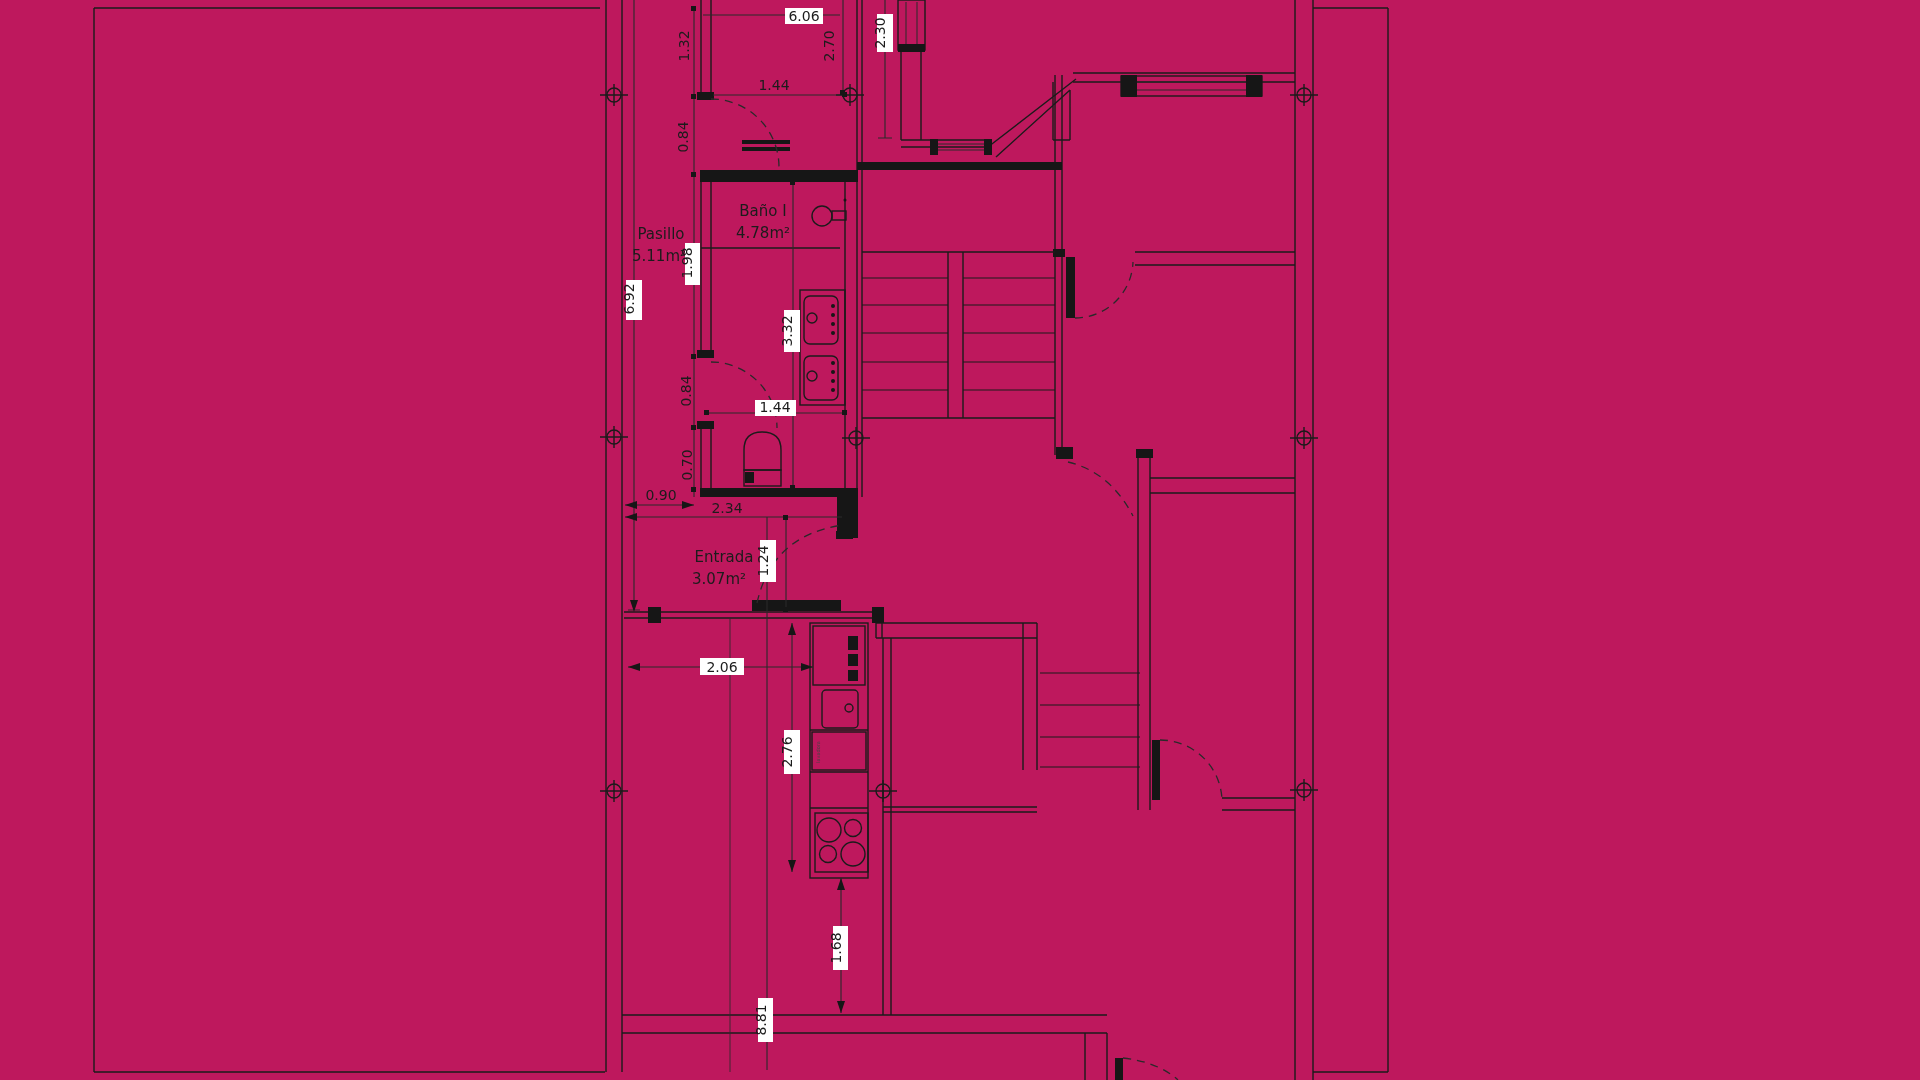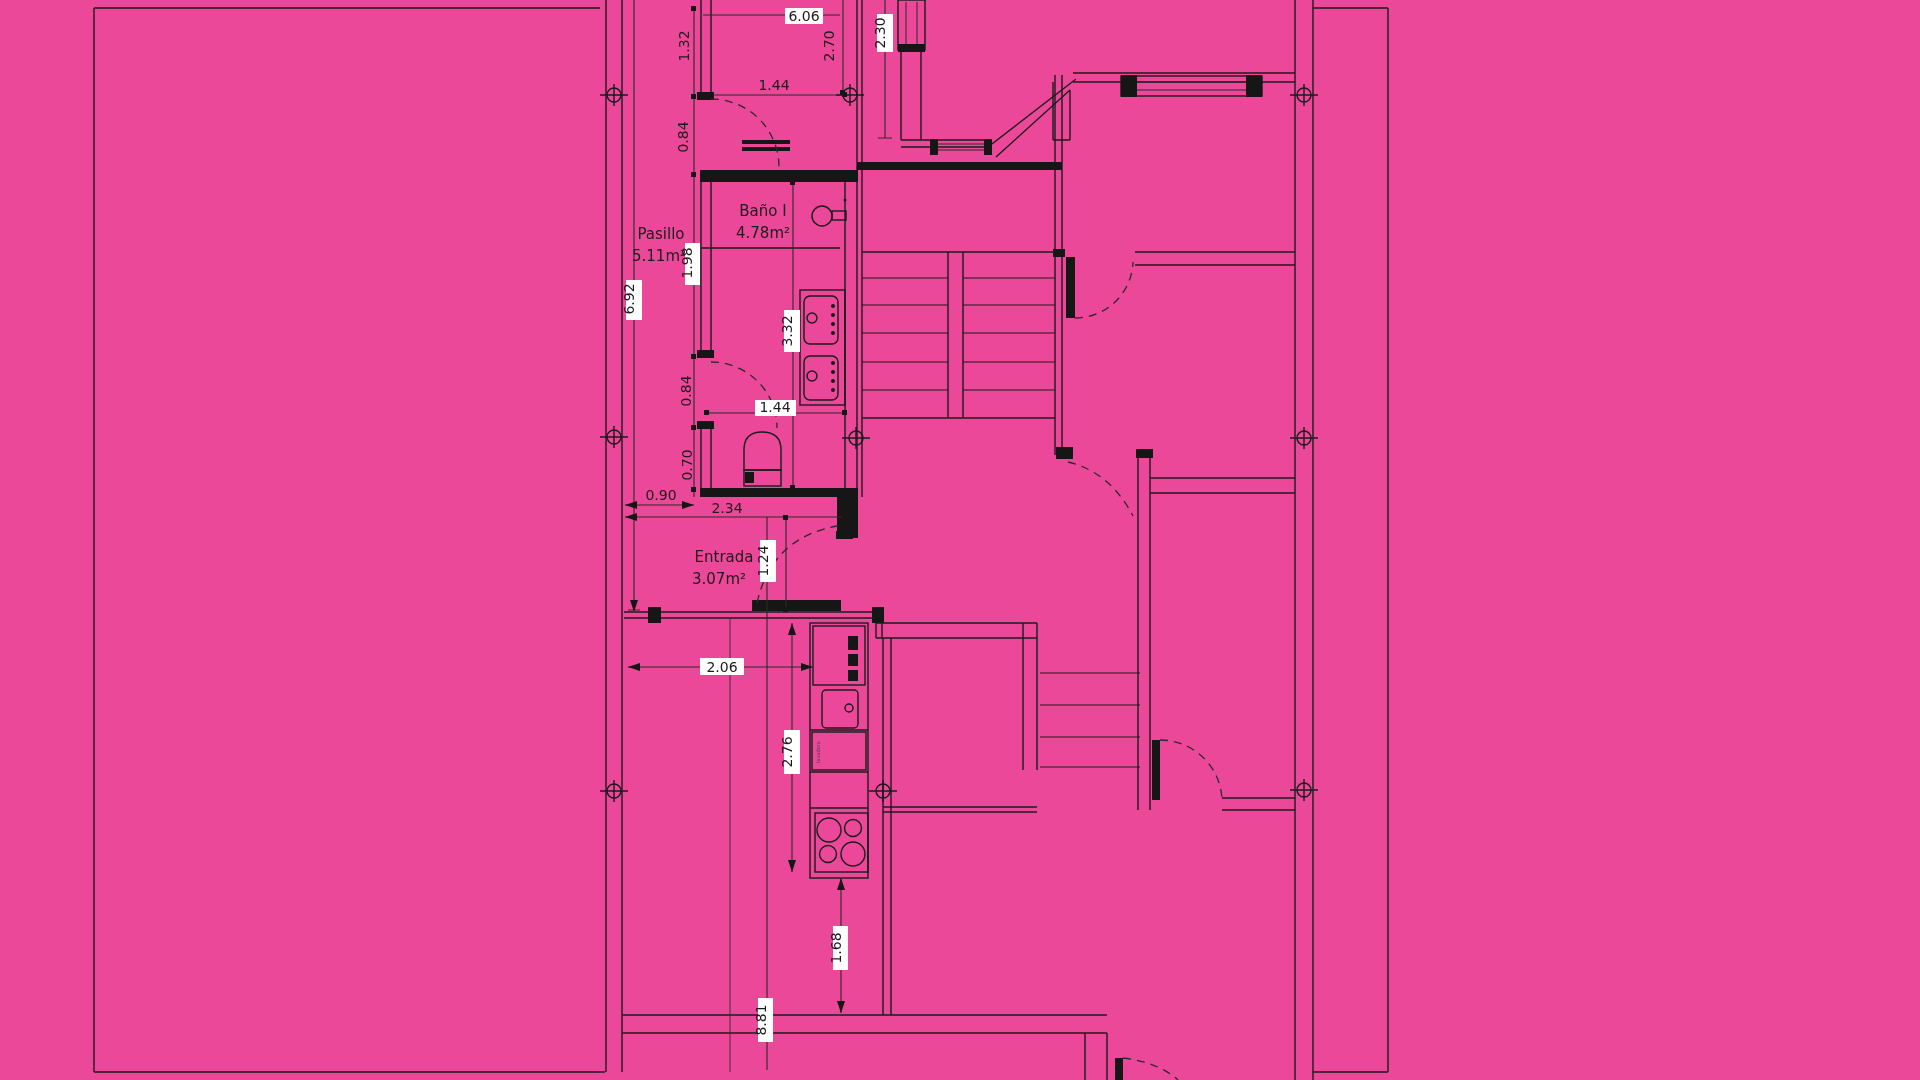--- a/index.html
+++ b/index.html
@@ -1,16 +1,16 @@
 <!DOCTYPE html>
 <html><head>
 <meta charset="utf-8">
 <style>
   html,body{margin:0;padding:0;background:#ffffff;}
-  .page{position:relative;width:1920px;height:1080px;background:#ec4899;overflow:hidden;}
+  .page{position:relative;width:1920px;height:1080px;background:#be185d;overflow:hidden;}
   svg{display:block;}
   text{font-family:"DejaVu Sans",sans-serif;fill:#1c1c1c;}
   .dim{font-size:14px;}
   .room{font-size:15px;}
   .tiny{font-size:5px;fill:#444;}
   .thin{stroke:#1b1b1b;stroke-width:1.4;fill:none;}
   .hair{stroke:#2a2a2a;stroke-width:1;fill:none;}
   .tread{stroke:#1b1b1b;stroke-width:1.2;fill:none;}
   .dimln{stroke:#2a2a2a;stroke-width:1.1;fill:none;}
   .dash{stroke:#2a2a2a;stroke-width:1.3;fill:none;stroke-dasharray:8 6;}

